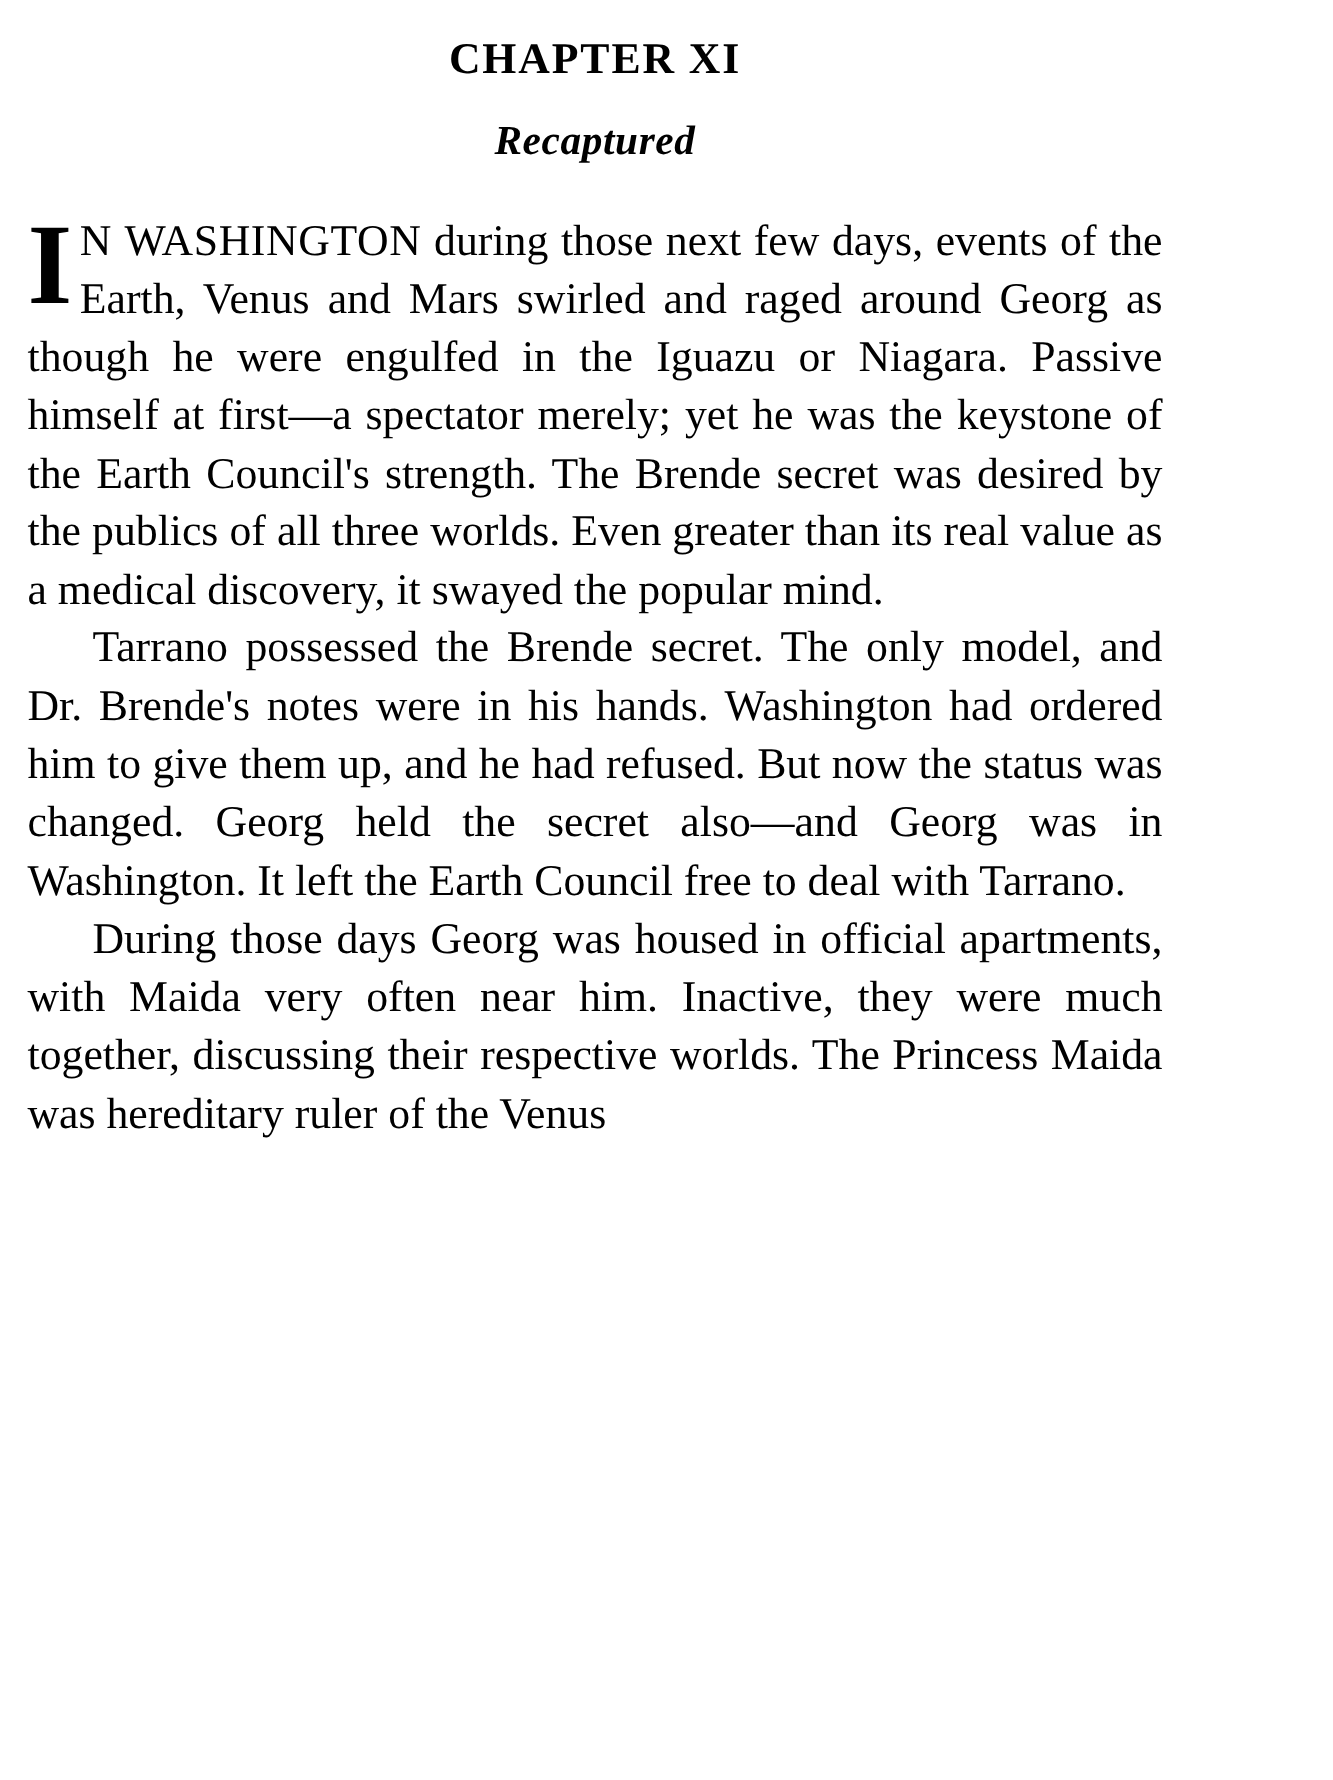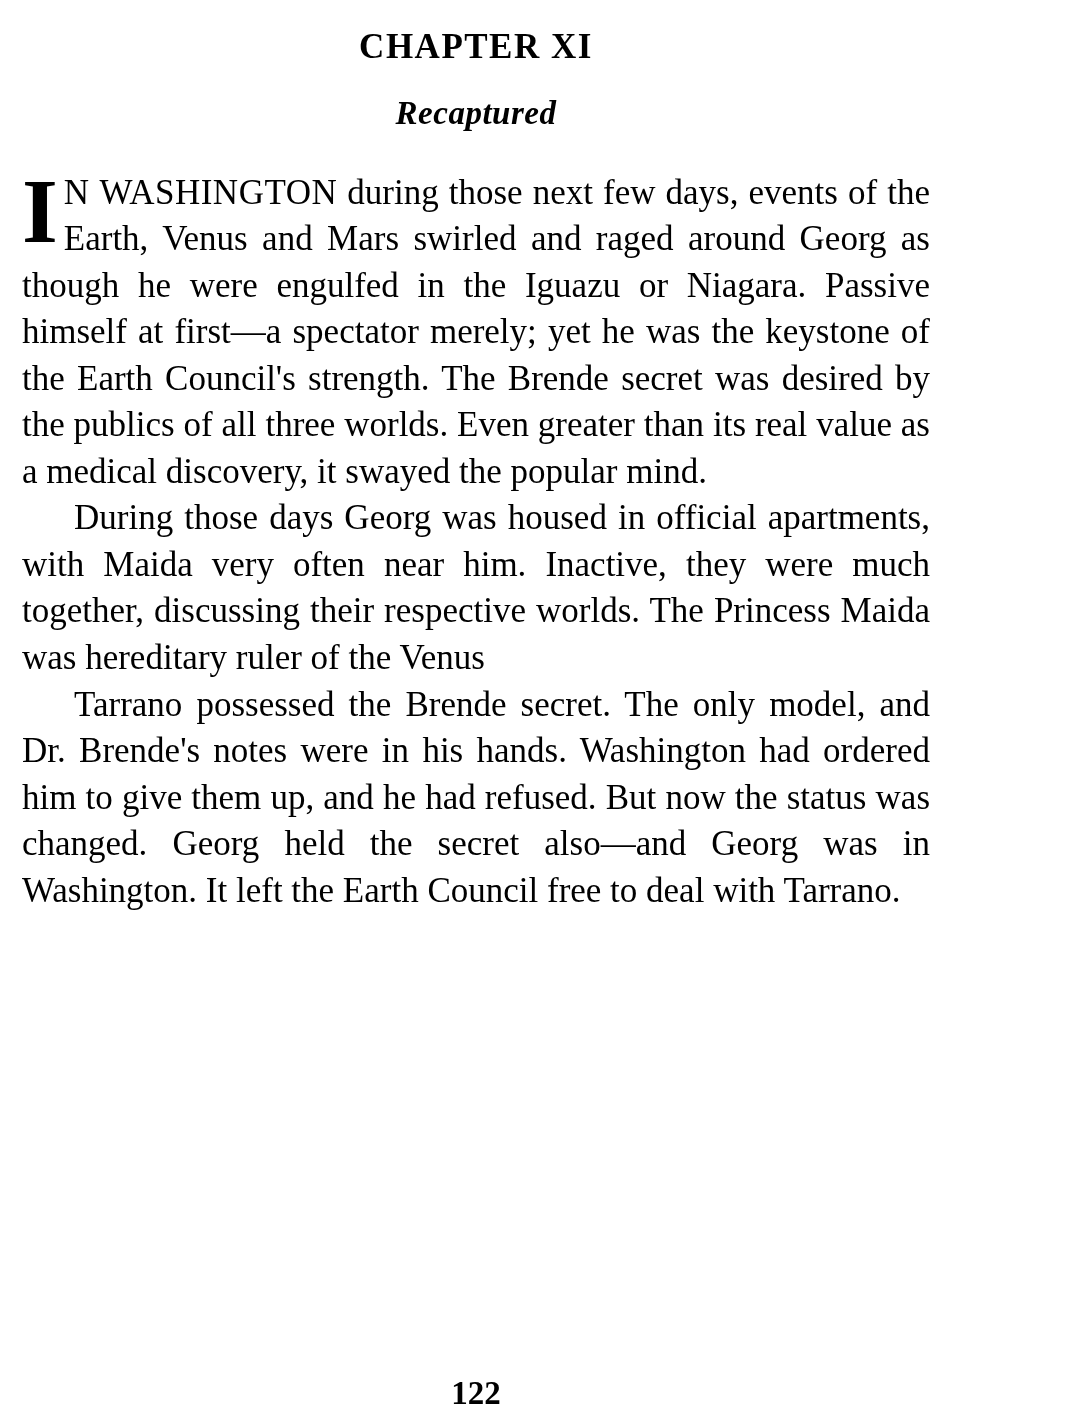--- a/index.html
+++ b/index.html
@@ -84,18 +84,17 @@
 <body>
 
 <div class="page">
 
   <h1 class="chapter-heading">CHAPTER XI</h1>
 
   <h2 class="chapter-title">Recaptured</h2>
 
   <div class="body-text">
     <p class="first"><span class="dropcap">I</span><span class="smallcaps-open">N WASHINGTON</span><span> during those next few days, events of the Earth, Venus and Mars swirled and raged around Georg as though he were engulfed in the Iguazu or Niagara.   Passive himself at first—a spectator merely; yet he was the keystone of the Earth Council's strength.   The Brende secret was desired by the publics of all three worlds.   Even greater than its real value as a medical discovery, it swayed the popular mind.</span></p>
+    <p>Tarrano possessed the Brende secret.   The only model, and Dr. Brende's notes were in his hands. Washington had ordered him to give them up, and he had refused.   But now the status was changed.   Georg held the secret also—and Georg was in Washington. It left the Earth Council free to deal with Tarrano.</p>
     <p>During those days Georg was housed in official apartments, with Maida very often near him.   Inactive, they were much together, discussing their respective worlds. The Princess Maida was hereditary ruler of the Venus</p>
-    <p>Tarrano possessed the Brende secret.   The only model, and Dr. Brende's notes were in his hands. Washington had ordered him to give them up, and he had refused.   But now the status was changed.   Georg held the secret also—and Georg was in Washington. It left the Earth Council free to deal with Tarrano.</p>
   </div>
 
-  <div class="page-number">122</div>
 </div>
 
 </body></html>

